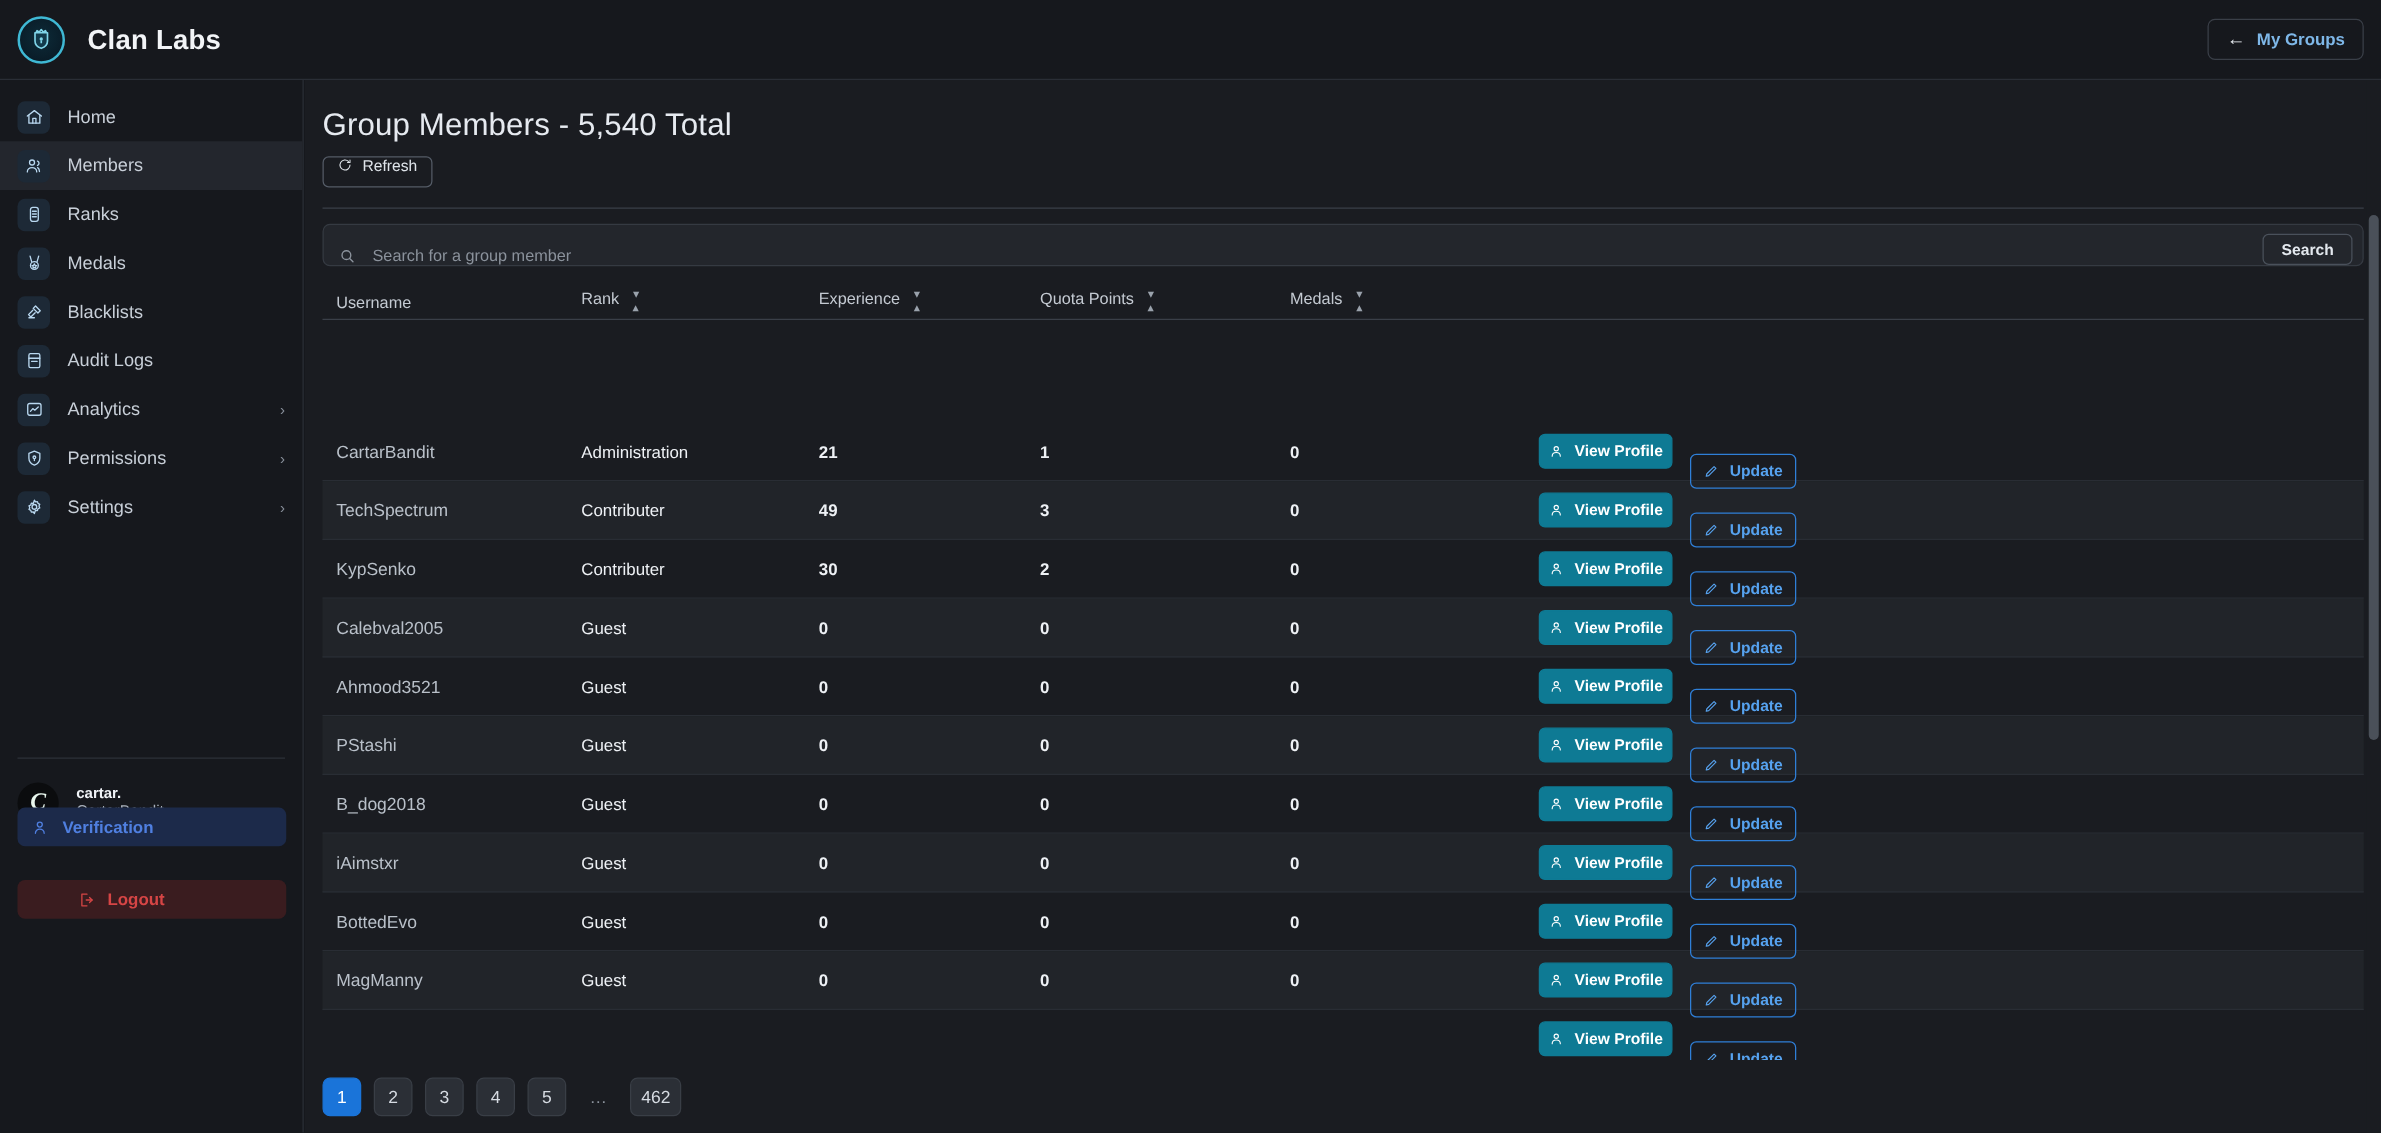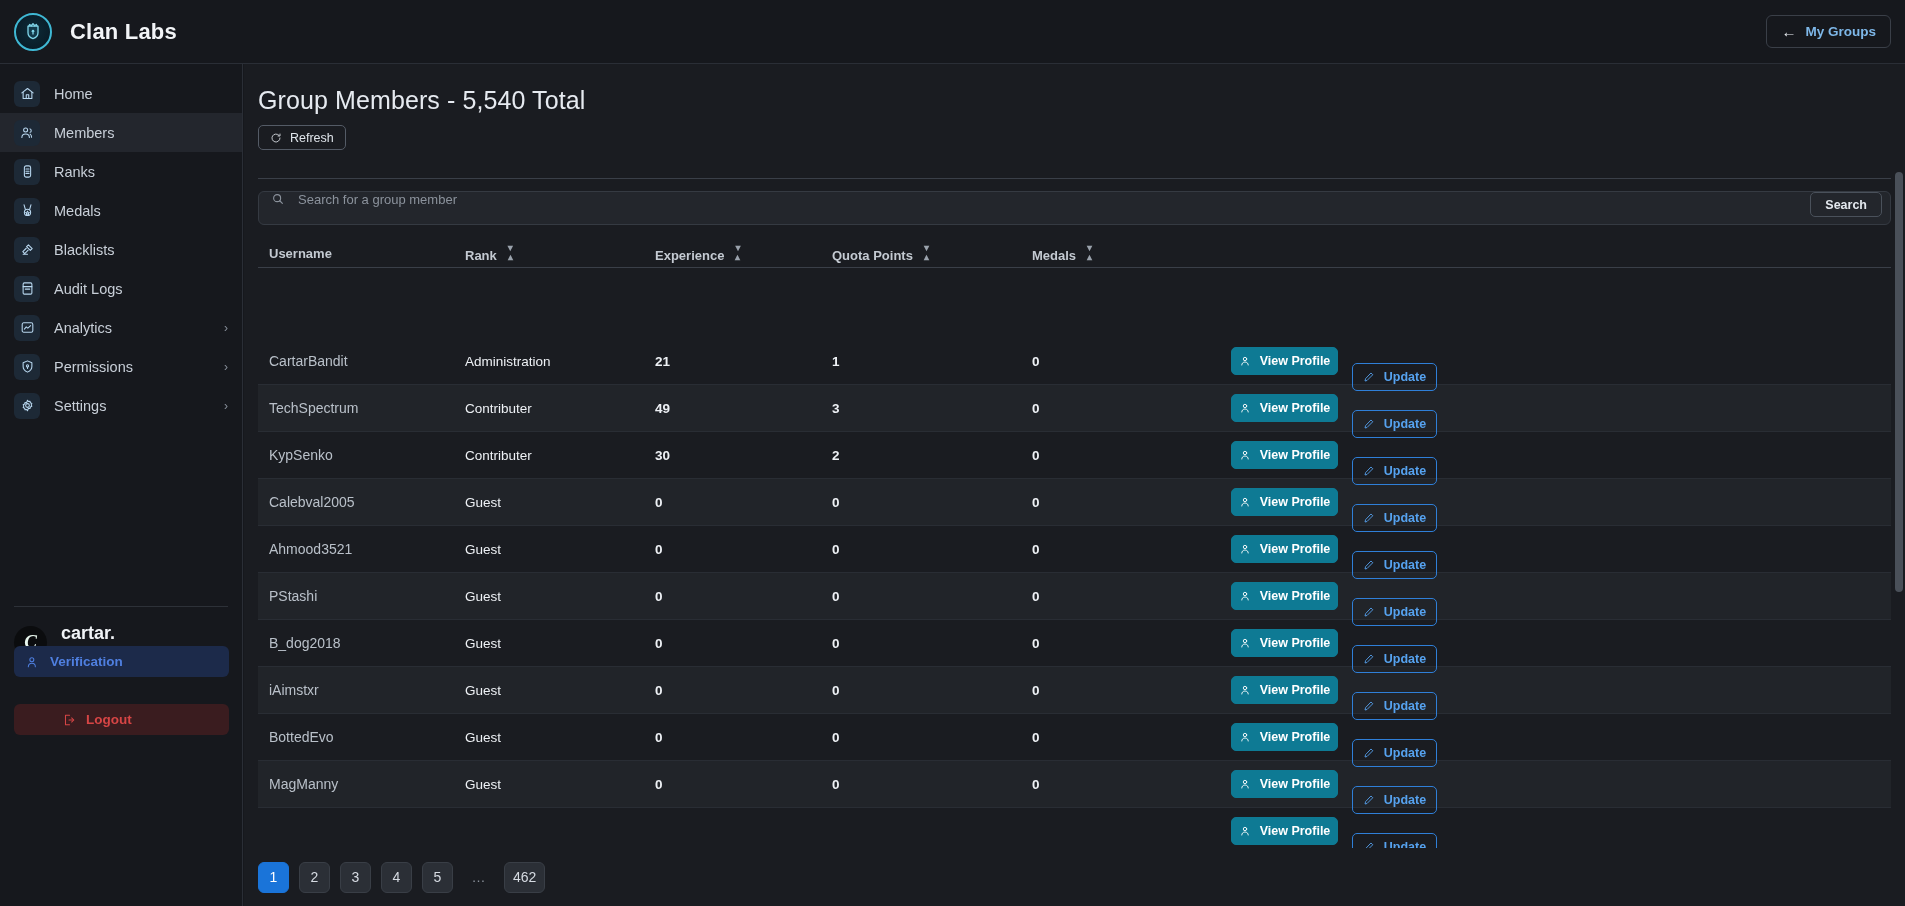--- a/index.html
+++ b/index.html
@@ -65,21 +65,21 @@
     height: 52px;
   }
   .avatar {
     width: 33px; height: 33px; border-radius: 50%; background: #0b0c0e;
     display: flex; align-items: center; justify-content: center;
     color: #e9f7ee; font-size: 19px; font-weight: 700; font-style: italic;
     font-family: "Liberation Serif", serif;
     flex: 0 0 33px;
   }
   .user-meta { display: flex; flex-direction: column; line-height: 1.22; }
-  .user-name { color: #f0f3f7; font-size: 18px; font-weight: 700; }
+  .user-name { color: #f0f3f7; font-size: 12px; font-weight: 700; }
   .user-handle { color: #aab2bd; font-size: 12.5px; }
 
   .sb-btn {
     position: absolute; left: 14px; width: 215px; height: 31px;
     display: flex; align-items: center; gap: 10px; padding: 0 12px;
     border-radius: 6px; font-size: 13.5px; font-weight: 600; cursor: pointer;
   }
   .sb-verify { top: 582px; background: #1c2a4a; color: #4f7fe0; }
   .sb-logout { top: 640px; background: #3a1c1f; color: #d64545; padding-left: 48px; }
   .sb-btn svg { width: 14px; height: 14px; fill: none; stroke-width: 1.8;
@@ -91,35 +91,35 @@
   .main {
     position: absolute; top: 64px; left: 244px; width: 1661px; height: 842px;
     background: #1a1c21;
     overflow: hidden;
   }
   .page-title {
     color: #e6eaf0; font-size: 25px; font-weight: 400;
     padding: 22px 0 0 14px; letter-spacing: .1px;
   }
   .btn-refresh {
-    margin: 10px 0 16px 14px;
-    display: inline-flex; align-items: center; gap: 8px;
+    margin: 10px 0 4px 14px;
+    display: inline-flex; align-items: flex-start; gap: 8px;
     height: 25px; padding: 0 11px;
     background: #1a1c21; border: 1px solid #545b66; border-radius: 5px;
     color: #dfe4ea; font-size: 12.5px; cursor: pointer;
   }
   .btn-refresh svg { width: 12px; height: 12px; stroke: #dfe4ea; fill: none;
                      stroke-width: 1.7; stroke-linecap: round; stroke-linejoin: round; }
   .hr-top { margin: 12px 14px 0 14px; height: 1px; background: #3a3f48; }
 
   
   .search-wrap {
     margin: 12px 14px 0 14px; height: 34px;
     background: #23262c; border: 1px solid #353a42; border-radius: 6px;
-    display: flex; align-items: flex-start; padding: 0 8px 0 12px;
+    display: flex; align-items: flex-end; padding: 0 8px 0 12px;
   }
   .search-wrap svg { width: 14px; height: 14px; stroke: #8b929c; fill: none;
                      stroke-width: 1.9; stroke-linecap: round; }
   .search-input {
     flex: 1; background: transparent; border: none; outline: none;
     color: #d6dbe2; font-size: 13px; font-family: "Liberation Sans", sans-serif;
     padding-left: 13px;
   }
   .search-input::placeholder { color: #8b929c; }
   .btn-search {
@@ -129,22 +129,22 @@
   }
 
   
   .table { margin: 14px 14px 0 14px; width: 1633px; }
   .trow {
     display: flex; align-items: center; height: 47px;
     border-bottom: 1px solid #292d34;
   }
   .thead { height: 29px; border-bottom: 1px solid #3a3f48; }
   .thead .cell {
-    color: #c4cad2; font-size: 13px; font-weight: 700;
-    display: flex; align-items: flex-end; gap: 11px;
+    color: #c4cad2; font-size: 13px; font-weight: 400;
+    display: flex; align-items: flex-start; gap: 11px;
   }
   .sorter { color: #9aa2ac; font-size: 10px; line-height: 1;
             display: flex; flex-direction: column; cursor: pointer; }
   .trow.alt { background: #212429; }
   .cell { flex: 0 0 auto; }
   .c-user  { width: 207px; padding-left: 11px; color: #b9c0c9; font-size: 14px; }
   .c-rank  { width: 190px; color: #eef1f5; font-size: 13.5px; font-weight: 400; }
   .c-exp   { width: 177px; color: #eef1f5; font-size: 13.5px; font-weight: 700; }
   .c-quota { width: 200px; color: #eef1f5; font-size: 13.5px; font-weight: 700; }
   .c-med   { width: 172px; color: #eef1f5; font-size: 13.5px; font-weight: 700; }

